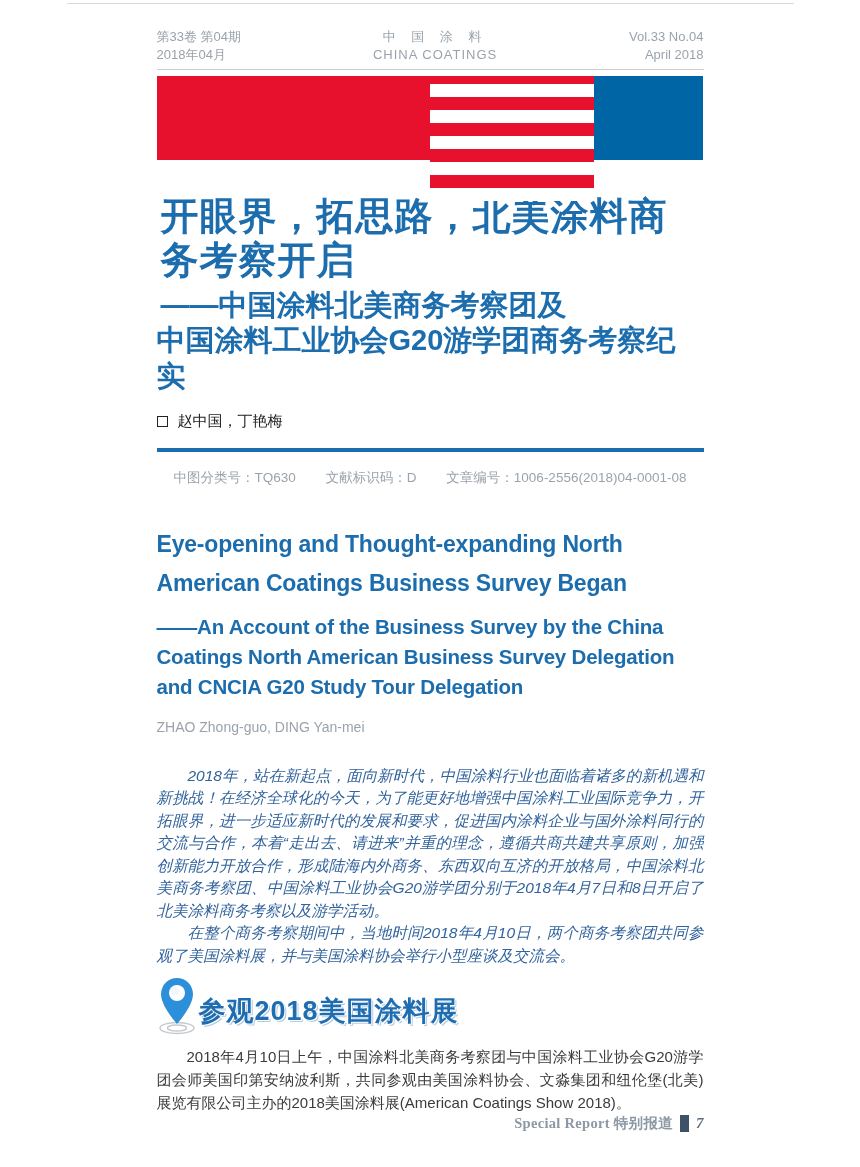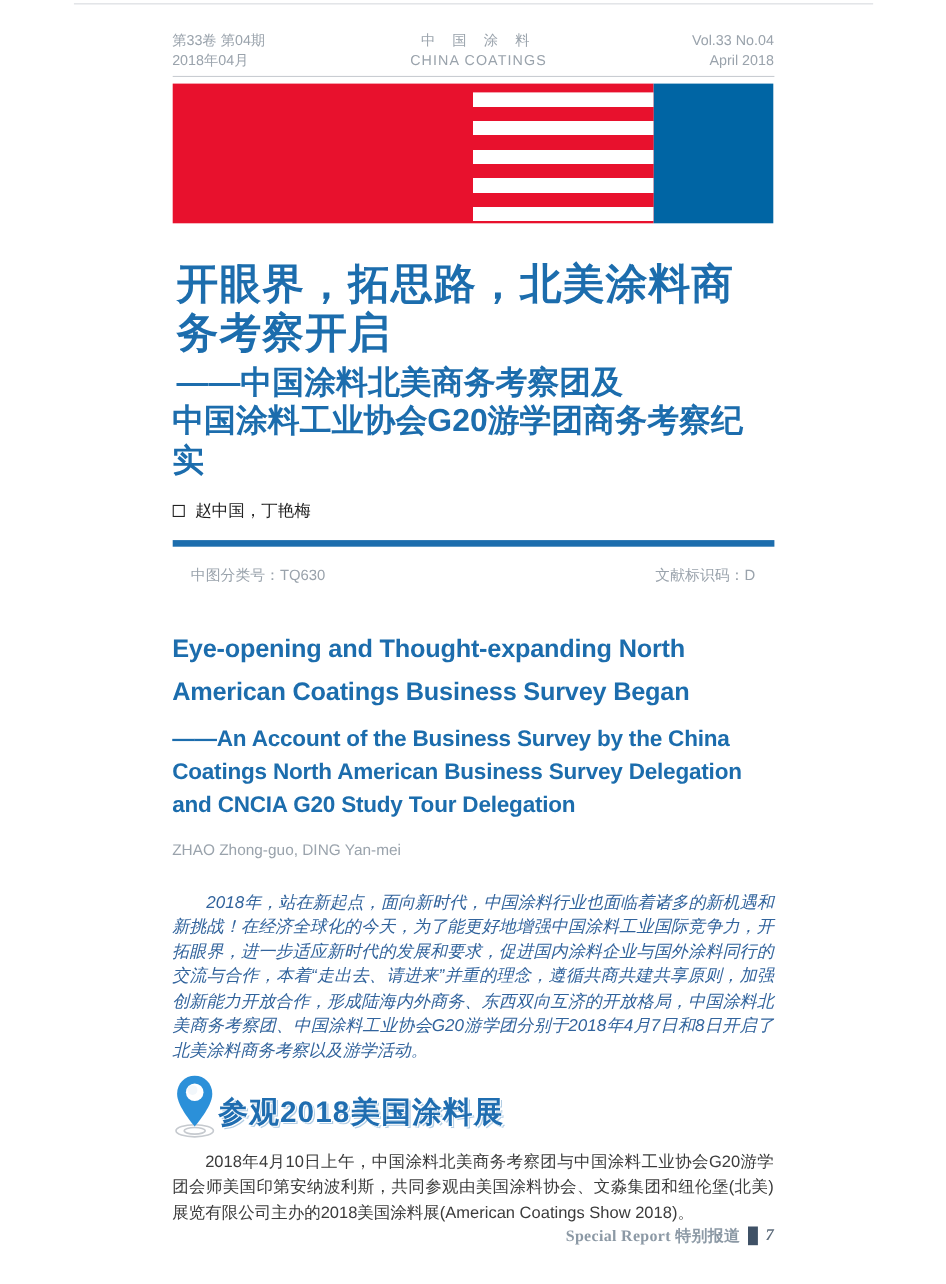--- a/index.html
+++ b/index.html
@@ -240,30 +240,32 @@
 
   <div class="authors-cn">
     <span class="sq"></span>
     <span>赵中国，丁艳梅</span>
   </div>
 
   <div class="blue-rule"></div>
   <div class="meta-row">
     <span>中图分类号：TQ630</span>
     <span>文献标识码：D</span>
+    <span>文章编号：1006-2556(2018)04-0001-08</span>
   </div>
 
   <div class="title-en">
     <div class="main">Eye-opening and Thought-expanding North American Coatings Business Survey Began</div>
     <div class="sub">——An Account of the Business Survey by the China Coatings North American Business Survey Delegation and CNCIA G20 Study Tour Delegation</div>
   </div>
   <div class="authors-en">ZHAO Zhong-guo, DING Yan-mei</div>
 
   <div class="intro">
     <p>2018年，站在新起点，面向新时代，中国涂料行业也面临着诸多的新机遇和新挑战！在经济全球化的今天，为了能更好地增强中国涂料工业国际竞争力，开拓眼界，进一步适应新时代的发展和要求，促进国内涂料企业与国外涂料同行的交流与合作，本着“走出去、请进来”并重的理念，遵循共商共建共享原则，加强创新能力开放合作，形成陆海内外商务、东西双向互济的开放格局，中国涂料北美商务考察团、中国涂料工业协会G20游学团分别于2018年4月7日和8日开启了北美涂料商务考察以及游学活动。</p>
+    <p>在整个商务考察期间中，当地时间2018年4月10日，两个商务考察团共同参观了美国涂料展，并与美国涂料协会举行小型座谈及交流会。</p>
   </div>
 
   <div class="section-heading">
     <div class="pin-wrap">
       <svg width="42" height="58" viewBox="0 0 42 58" xmlns="http://www.w3.org/2000/svg">
         <ellipse cx="20" cy="51" rx="17" ry="5.5" fill="none" stroke="#c6cacf" stroke-width="1.5"></ellipse>
         <ellipse cx="20" cy="51" rx="9.5" ry="3" fill="none" stroke="#c6cacf" stroke-width="1.5"></ellipse>
         <path d="M20 1 C11 1 4 8 4 17.5 C4 29 20 47 20 47 C20 47 36 29 36 17.5 C36 8 29 1 20 1 Z" fill="#2b90d9"></path>
         <circle cx="20" cy="16" r="8" fill="#ffffff"></circle>
         <circle cx="18" cy="14" r="4.5" fill="#f2f7fb"></circle>

